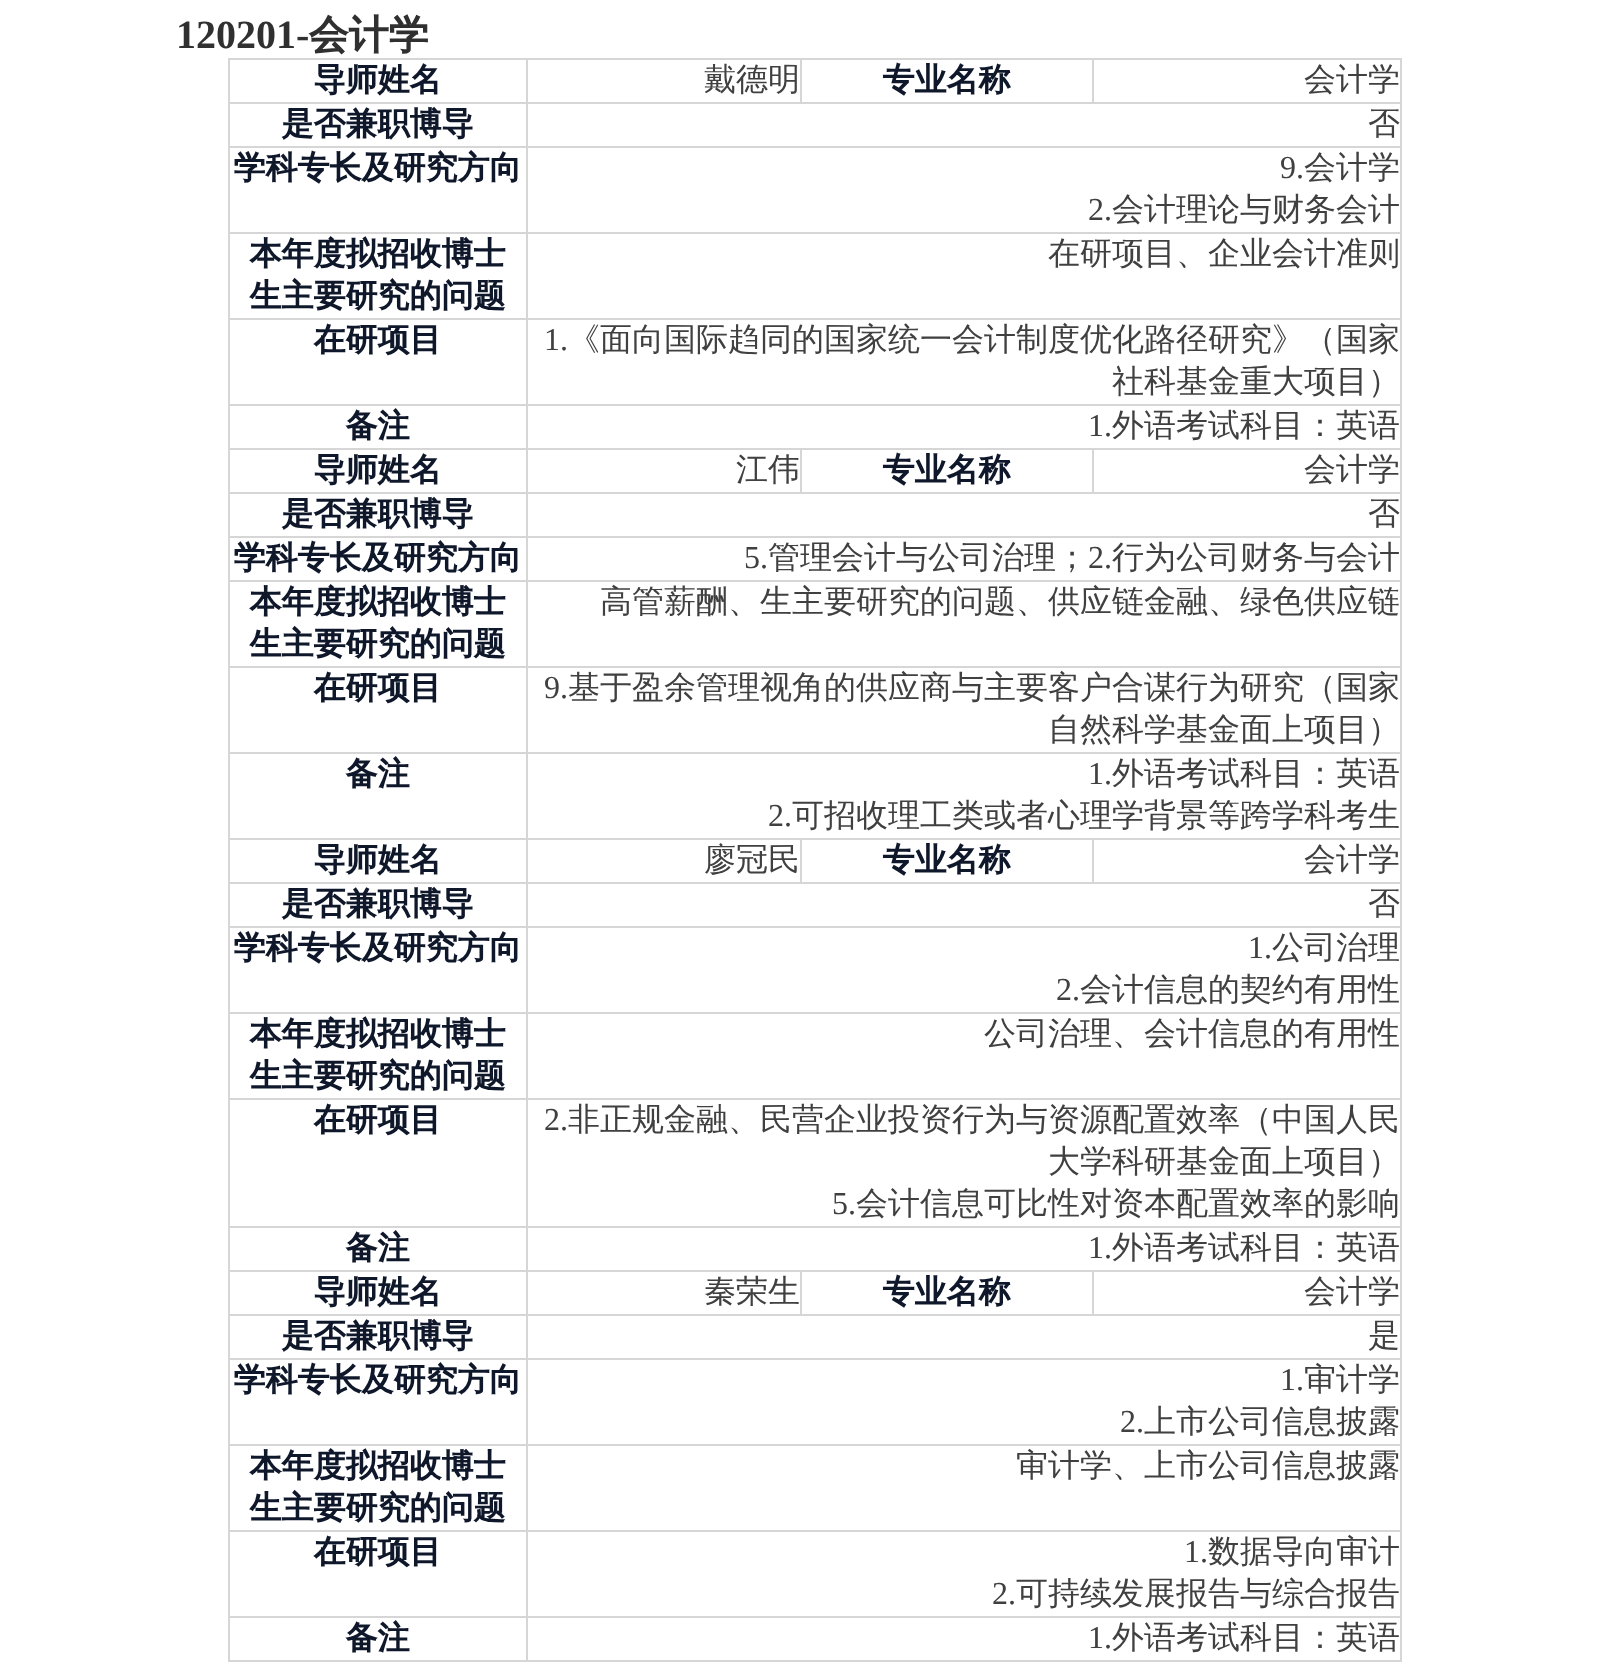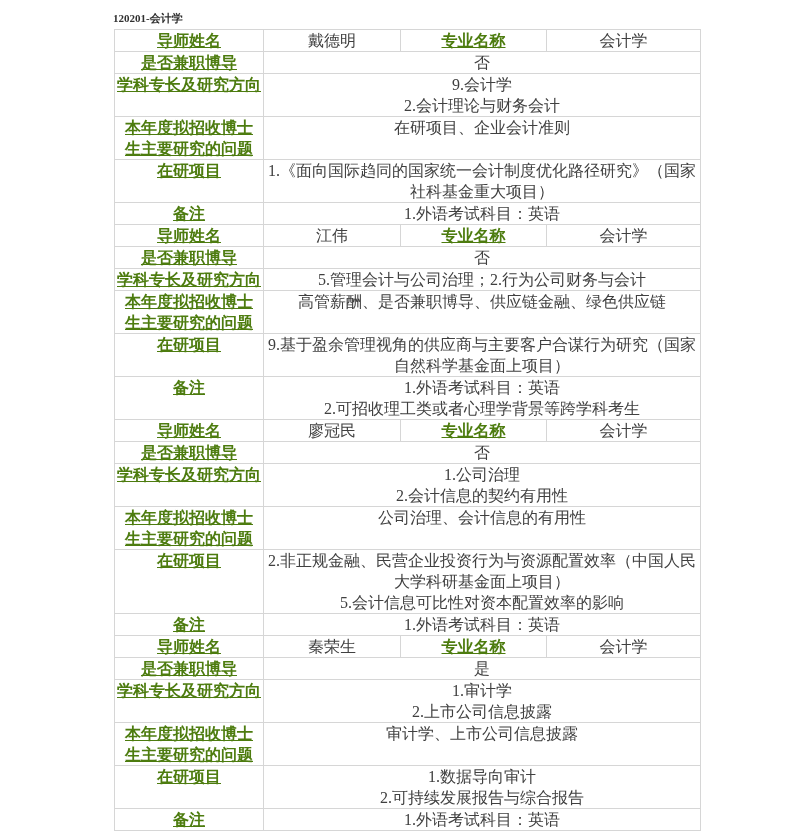--- a/index.html
+++ b/index.html
@@ -2,36 +2,36 @@
 <html><head>
 <meta charset="utf-8">
 <style>
   html,body{margin:0;padding:0;}
   body{
     width:800px;height:835px;background:#ffffff;overflow:hidden;
     font-family:"Liberation Serif","DejaVu Serif",serif;
     color:#3f3f3f;
   }
   .doc-title{
-    margin:8px 0 0 113px;
-    font-size:11px;font-weight:bold;line-height:21px;color:#303030;
+    margin:8px 0 0 88px;
+    font-size:20px;font-weight:bold;line-height:21px;color:#303030;
   }
   table.sheet{
     border-collapse:collapse;table-layout:fixed;
     margin-left:114px;width:586px;
   }
   table.sheet td{
     border:1px solid #d6d6d6;
     vertical-align:top;
     font-size:16px;line-height:21px;
     padding:0;
     word-break:break-all;overflow:hidden;
   }
-  td.lbl{font-weight:bold;text-align:center;color:#4d7c0f;text-decoration:underline;}
-  td.val{padding:0 7px;color:#404040;text-align:center;}
+  td.lbl{font-weight:bold;text-align:center;color:#0f172a;}
+  td.val{padding:0 7px;color:#404040;text-align:right;}
 </style>
 </head>
 <body>
 
 <div class="doc-title">120201-会计学</div>
 
 <table class="sheet">
   <colgroup>
     <col style="width:149px">
       <col style="width:137px">
@@ -91,21 +91,21 @@
     <td class="lbl">学科专长及研究方向</td>
     <td class="val" colspan="3">
       <div>5.管理会计与公司治理；2.行为公司财务与会计</div>
     </td>
   </tr>
   <tr>
     <td class="lbl">
       <div>本年度拟招收博士</div>
       <div>生主要研究的问题</div>
     </td>
-    <td class="val" colspan="3">高管薪酬、是否兼职博导、供应链金融、绿色供应链</td>
+    <td class="val" colspan="3">高管薪酬、生主要研究的问题、供应链金融、绿色供应链</td>
   </tr>
   <tr>
     <td class="lbl">在研项目</td>
     <td class="val" colspan="3">
       <div>9.基于盈余管理视角的供应商与主要客户合谋行为研究（国家自然科学基金面上项目）</div>
     </td>
   </tr>
   <tr>
     <td class="lbl">备注</td>
     <td class="val" colspan="3">

